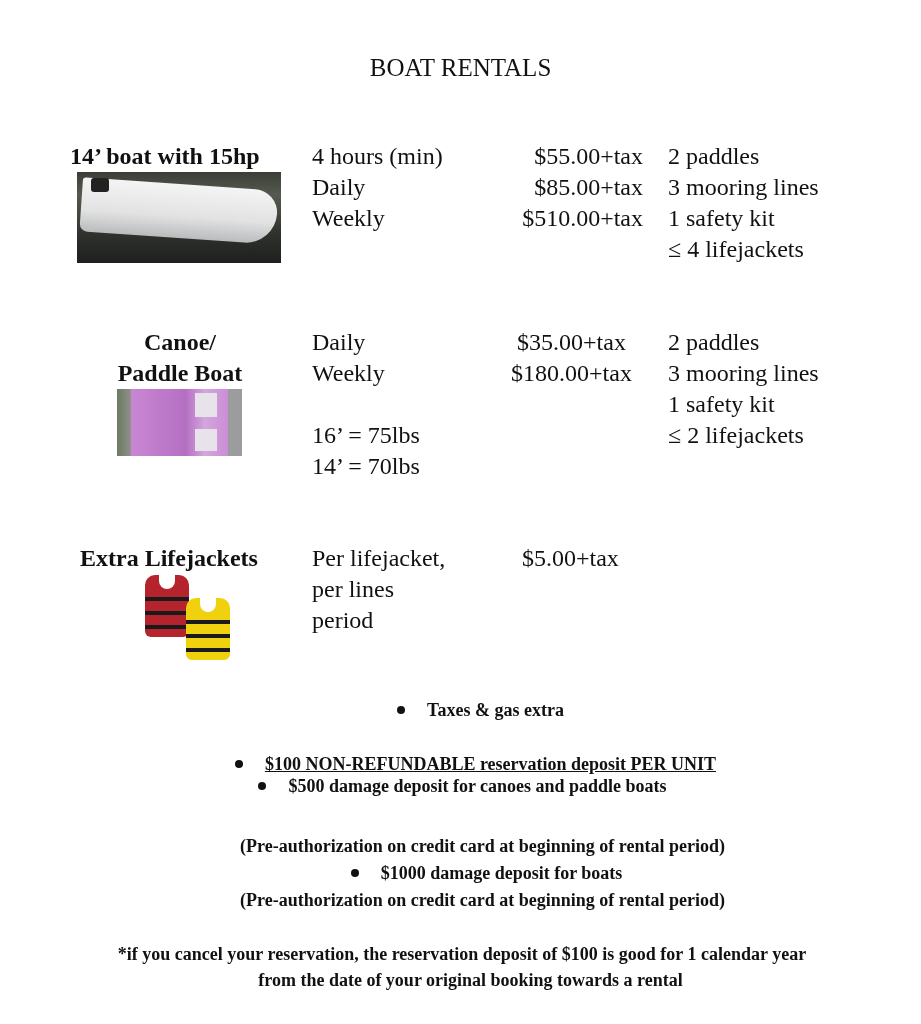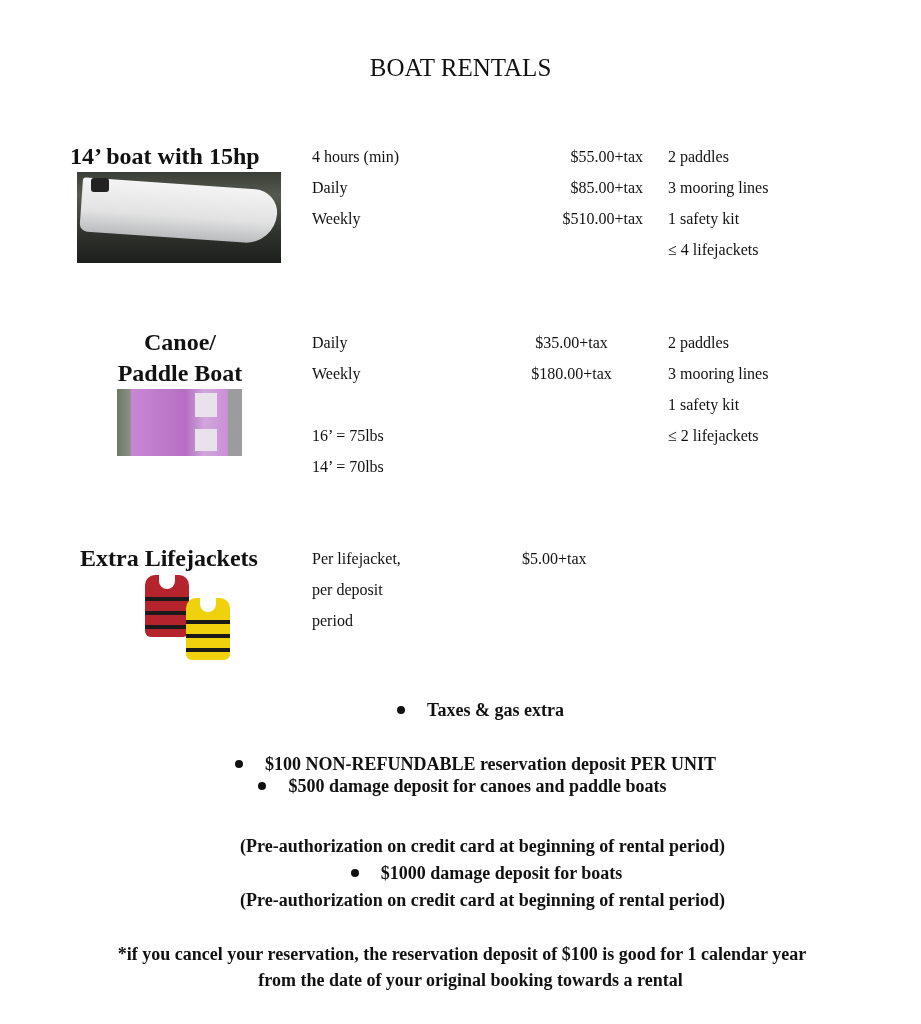--- a/index.html
+++ b/index.html
@@ -1,21 +1,21 @@
 <!DOCTYPE html>
 <html><head>
 <meta charset="utf-8">
 <style>
   html, body { margin: 0; padding: 0; background: #ffffff; }
   body { width: 921px; height: 1024px; position: relative; overflow: hidden;
          font-family: "Liberation Serif", "DejaVu Serif", serif; color: #111; }
   .abs { position: absolute; white-space: nowrap; }
   .title { left: 0; width: 921px; top: 54px; text-align: center; font-weight: normal; font-size: 25px; }
   .name { font-weight: bold; font-size: 24px; text-align: center; line-height: 31px; }
-  .col { font-size: 16px; line-height: 31px; }
+  .col { font-size: 24px; line-height: 31px; }
   .col div { height: 31px; }
   .right { text-align: right; }
   .bullet { font-weight: bold; font-size: 18px; text-align: center; left: 0; width: 921px; }
   .bullet .dot { display: inline-block; width: 8px; height: 8px; border-radius: 50%; background: #111; vertical-align: middle; margin-right: 22px; position: relative; top: -2px; }
   .photo { position: absolute; overflow: hidden; }
   .boat-img { left: 77px; top: 172px; width: 204px; height: 91px;
     background: linear-gradient(180deg, #3a3e36 0%, #555a50 25%, #2d302b 70%, #1e201d 100%); }
   .boat-hull { position: absolute; left: 4px; top: 12px; width: 196px; height: 54px;
     background: linear-gradient(180deg, #f4f4f4 0%, #e2e2e2 60%, #b9bbbd 100%);
     border-radius: 8px 60px 80px 20px; transform: rotate(4deg); }
@@ -96,31 +96,31 @@
   </div>
   <div class="vest vest-yellow">
     <div class="neck"></div>
     <div class="strap" style="top:22px"></div>
     <div class="strap" style="top:36px"></div>
     <div class="strap" style="top:50px"></div>
   </div>
 </div>
 <div class="abs col" style="left:312px; top:543px;">
   <div>Per lifejacket,</div>
-  <div>per deposit</div>
+  <div>per lines</div>
   <div>period</div>
 </div>
 <div class="abs col" style="left:522px; top:543px;">
   <div>$5.00+tax</div>
 </div>
 
 <div class="abs bullet" style="top:700px; padding-left:40px; box-sizing:border-box;">
   <span class="dot"></span><span>Taxes &amp; gas extra</span>
 </div>
-<div class="abs bullet" style="top:754px; padding-left:30px; box-sizing:border-box;">
+<div class="abs bullet" style="top:754px; padding-left:30px; box-sizing:border-box;text-decoration:underline;">
   <span class="dot"></span><span>$100 NON-REFUNDABLE reservation deposit PER UNIT</span>
 </div>
 <div class="abs bullet" style="top:776px; padding-left:4px; box-sizing:border-box;">
   <span class="dot"></span><span>$500 damage deposit for canoes and paddle boats</span>
 </div>
 <div class="abs bullet" style="top:836px; padding-left:44px; box-sizing:border-box;">(Pre-authorization on credit card at beginning of rental period)</div>
 <div class="abs bullet" style="top:863px; padding-left:52px; box-sizing:border-box;">
   <span class="dot"></span><span>$1000 damage deposit for boats</span>
 </div>
 <div class="abs bullet" style="top:890px; padding-left:44px; box-sizing:border-box;">(Pre-authorization on credit card at beginning of rental period)</div>

